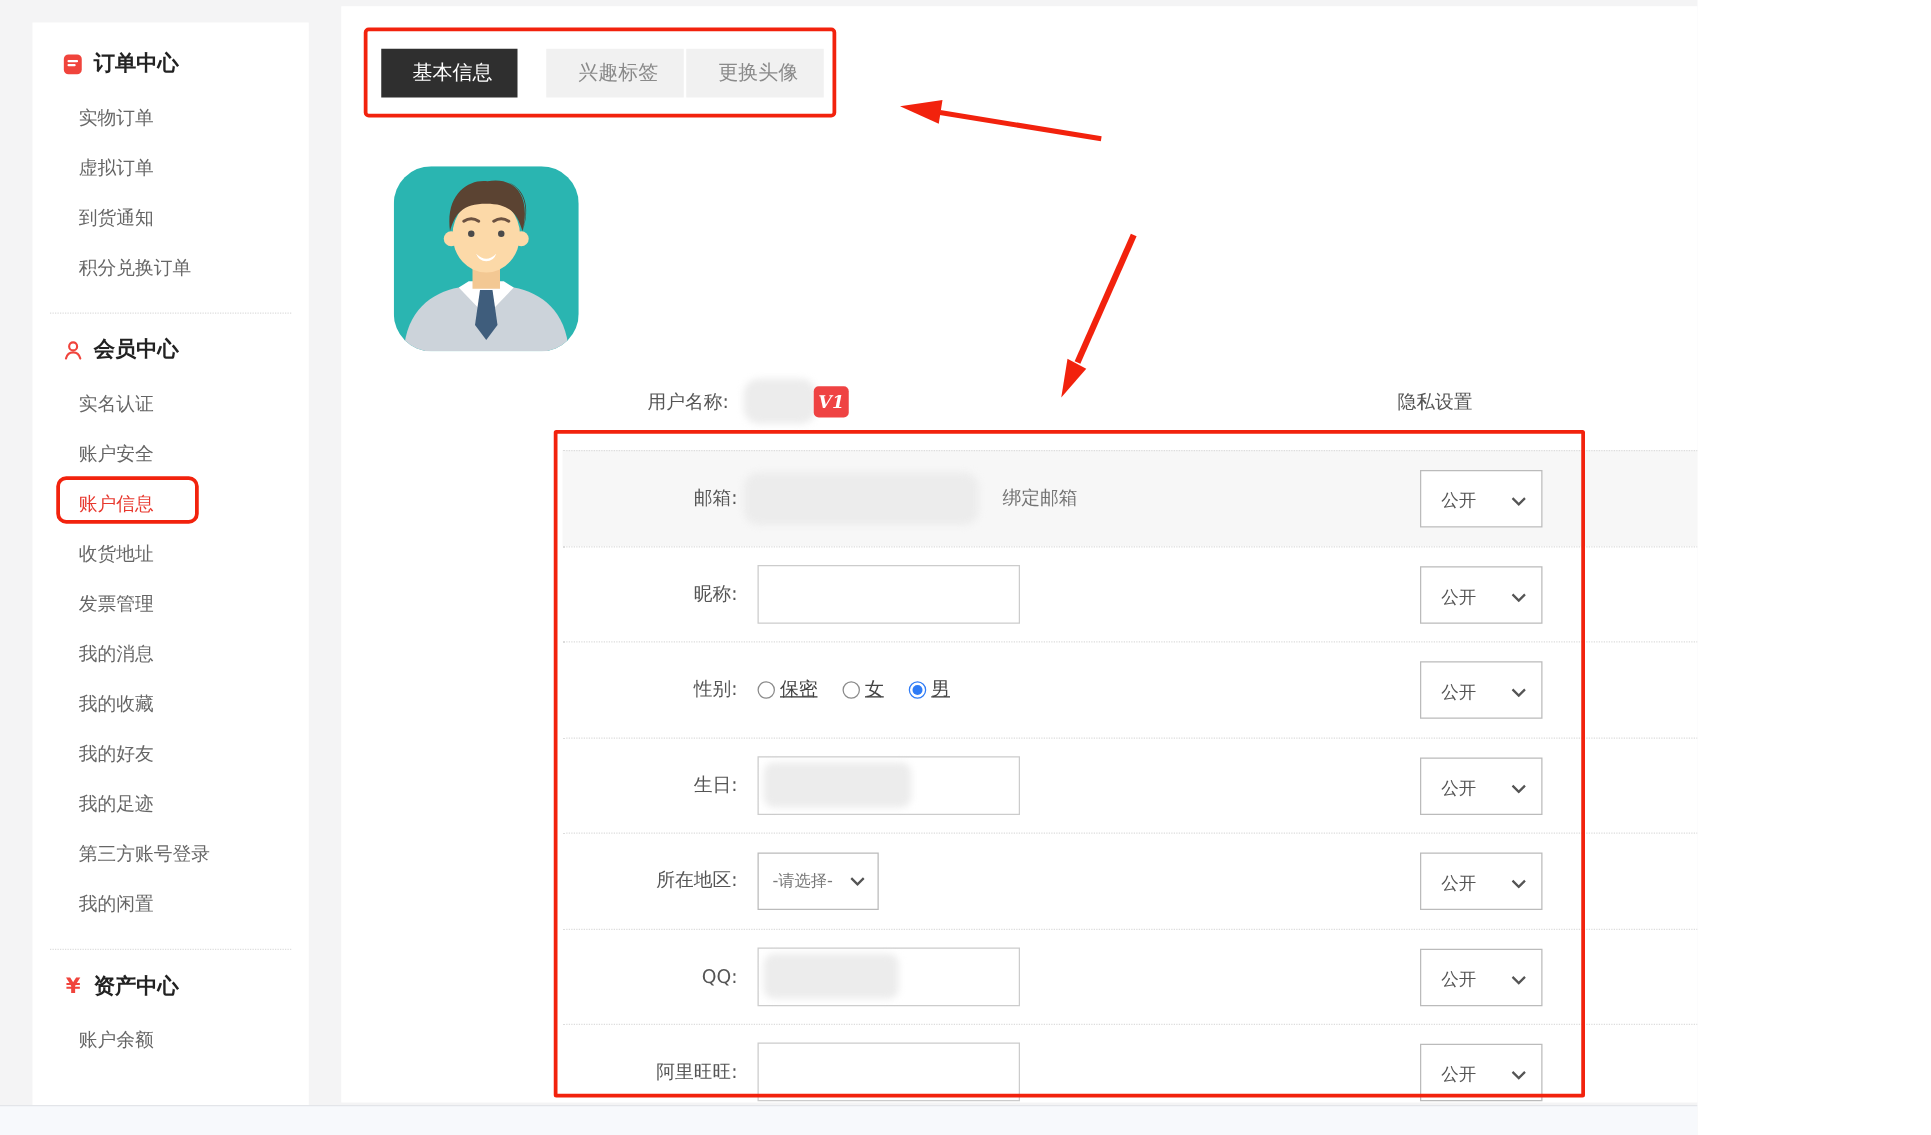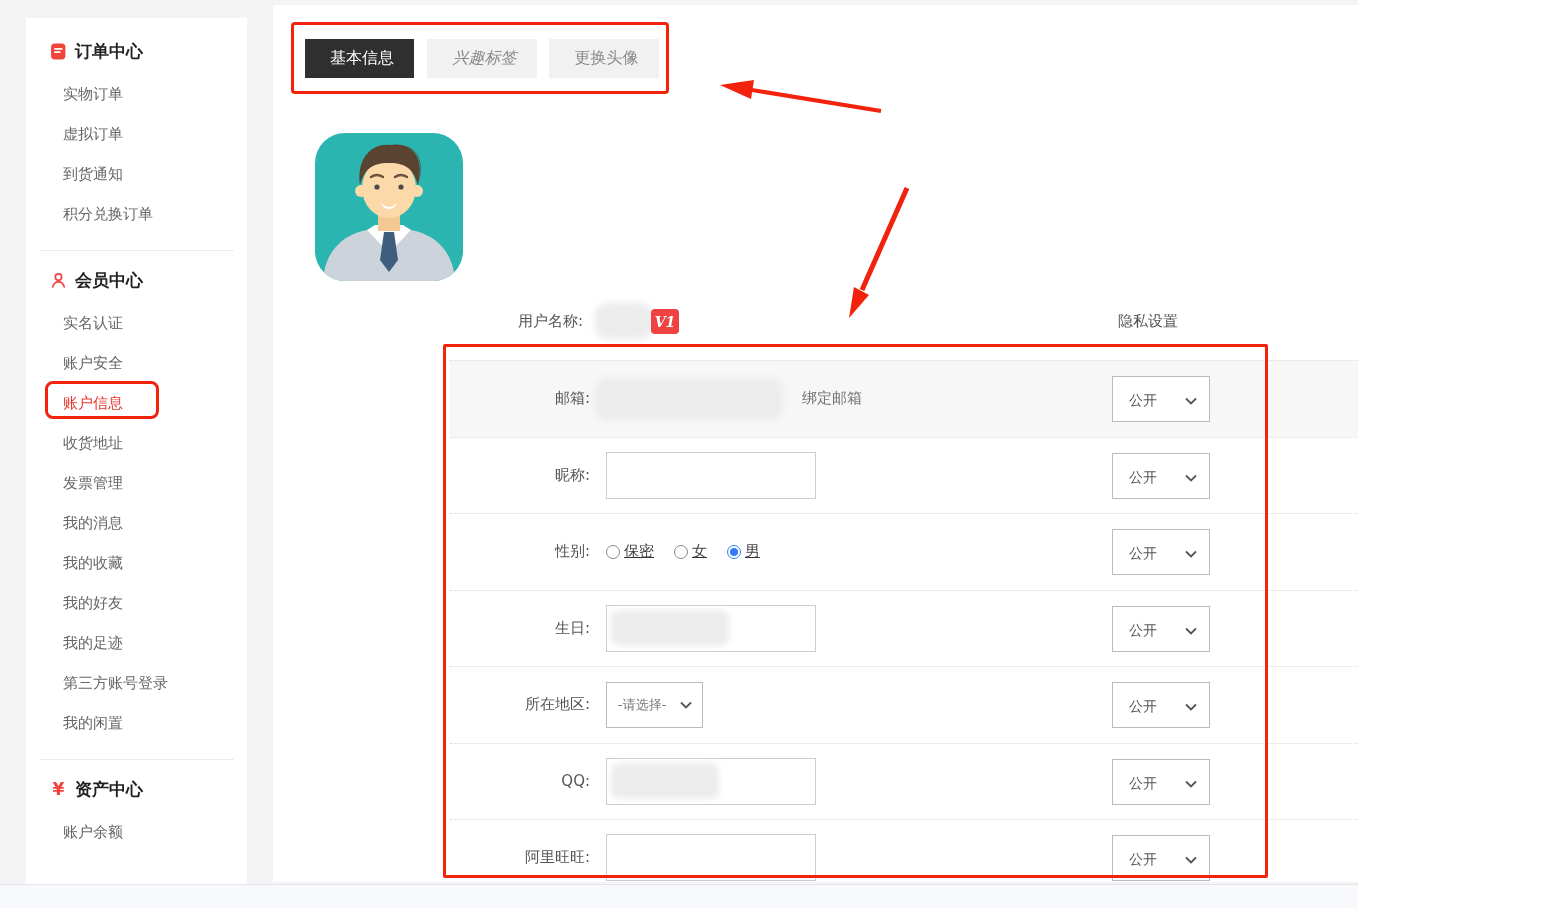--- a/index.html
+++ b/index.html
@@ -13,21 +13,21 @@
   .side-item{height:40px;line-height:40px;padding-left:37px;font-size:15px;color:#666;cursor:pointer;}
   .side-item.active{color:#e8382e;}
   .sb-divider{margin:16px 14px 14px 14px;border-top:1px dotted #ddd;height:0;}
   .yen{color:#f0443c;font-weight:bold;font-size:17px;line-height:17px;}
 
   
   .content{position:absolute;left:273px;top:5px;width:1253px;height:877px;background:#fff;overflow:hidden;}
 
   .tab{position:absolute;top:34px;height:39px;width:110px;border:none;font-size:16px;background:#f1f1f1;color:#8a8a8a;cursor:pointer;font-family:inherit;padding-left:11px;}
   .tab.active{background:#2f2f2f;color:#fff;}
-  #tab1{left:32px;width:109px;} #tab2{left:154px;font-style:italic;} #tab3{left:276px;}
+  #tab1{left:32px;width:109px;} #tab2{left:164px;} #tab3{left:276px;}
 
   .avatar{position:absolute;left:42px;top:128px;width:148px;height:148px;}
 
   .u-row{position:absolute;left:0;top:296px;width:100%;height:44px;}
   .u-label{position:absolute;left:245px;top:11px;font-size:15px;color:#555;}
   .u-blob{position:absolute;left:322px;top:2px;width:58px;height:36px;}
   .v1{position:absolute;left:378px;top:8px;width:28px;height:25px;background:#ef4343;color:#fff;border-radius:4px;
       font-family:"DejaVu Serif","Liberation Serif",serif;font-style:italic;font-weight:bold;font-size:14px;
       display:flex;align-items:center;justify-content:center;}
   .privacy-head{position:absolute;left:845px;top:11px;font-size:15px;color:#555;}
@@ -42,21 +42,21 @@
   .blob{background:#ececec;border-radius:12px;filter:blur(3px);}
   .email-blob{width:188px;height:42px;}
   .in-blob{position:absolute;left:4px;top:4px;width:118px;height:36px;border-radius:8px;}
   .qq-blob{width:108px;}
   .flink{font-size:15px;color:#737373;text-decoration:none;cursor:pointer;margin-left:14px;}
   .finput{position:relative;width:210px;height:47px;border:1px solid #ccc;background:#fff;box-sizing:border-box;}
   .sel{display:flex;align-items:center;justify-content:space-between;border:1px solid #bbb;background:#fff;box-sizing:border-box;cursor:pointer;}
   .sel .txt{font-size:14px;color:#555;}
   .region-sel{width:97px;height:46px;padding:0 10px 0 11px;}
   .region-sel .txt{font-size:13px;color:#777;}
-  .privacy-sel{position:absolute;left:662px;top:15px;width:98px;height:46px;padding:4px 12px 0 16px;}
+  .privacy-sel{position:absolute;left:686px;top:15px;width:98px;height:46px;padding:4px 12px 0 16px;}
   .chev{display:inline-flex;width:12px;height:8px;}
   .radios{display:flex;align-items:center;gap:20px;text-decoration:underline;}
   .radio-opt{display:flex;align-items:center;gap:4px;font-size:15px;color:#444;cursor:pointer;}
   .rdot{width:14px;height:14px;border-radius:50%;border:1px solid #8a8a8a;background:#fff;box-sizing:border-box;position:relative;}
   .rdot.checked{border:1px solid #2f7cf6;}
   .rdot.checked::after{content:"";position:absolute;left:2px;top:2px;right:2px;bottom:2px;background:#2f7cf6;border-radius:50%;}
 
   
   .footer-strip{position:absolute;left:0;top:884px;width:100%;height:24px;background:#f7f9fc;border-top:1px solid #e3e5e9;}
   .fab{position:absolute;left:1532px;top:870px;width:30px;height:30px;border-radius:50%;background:#4183f2;cursor:pointer;}

